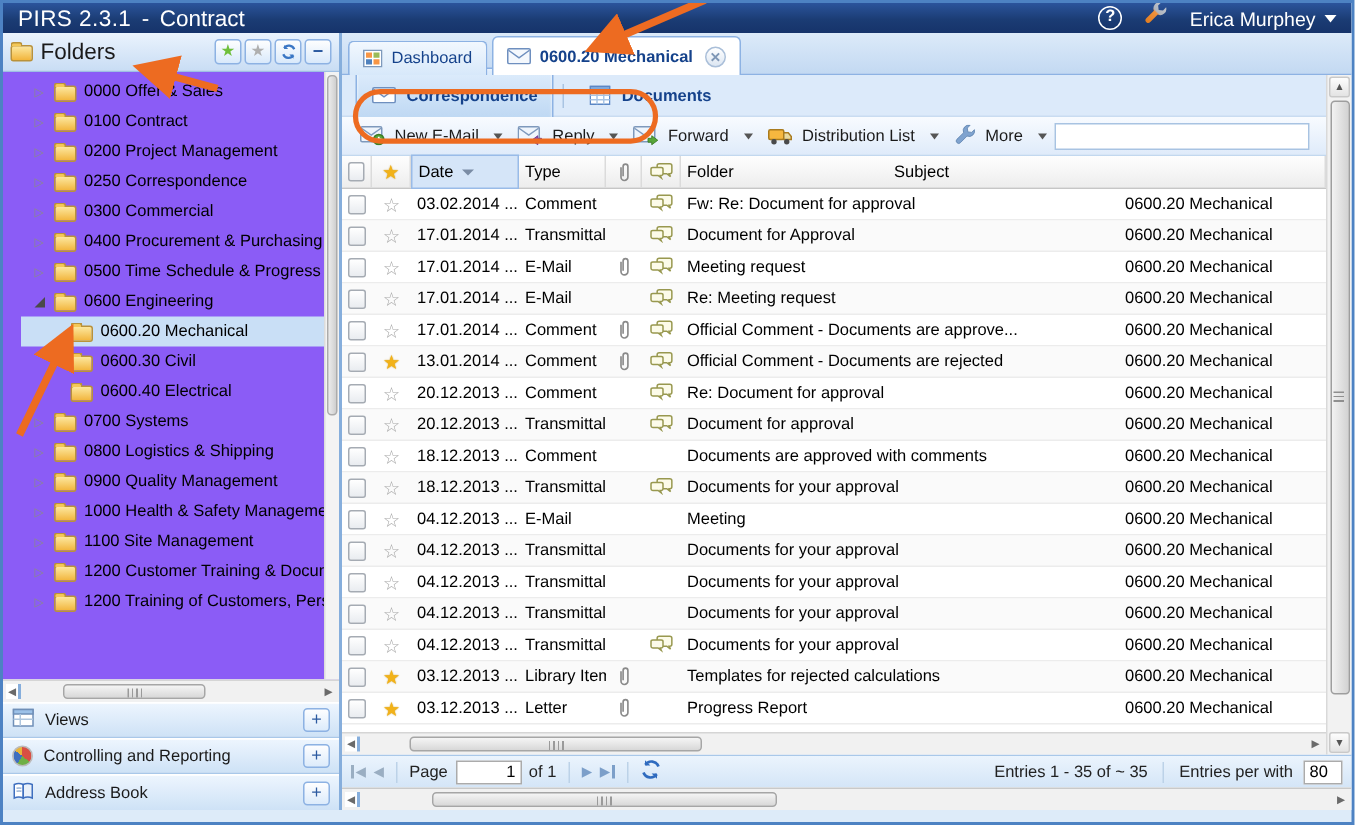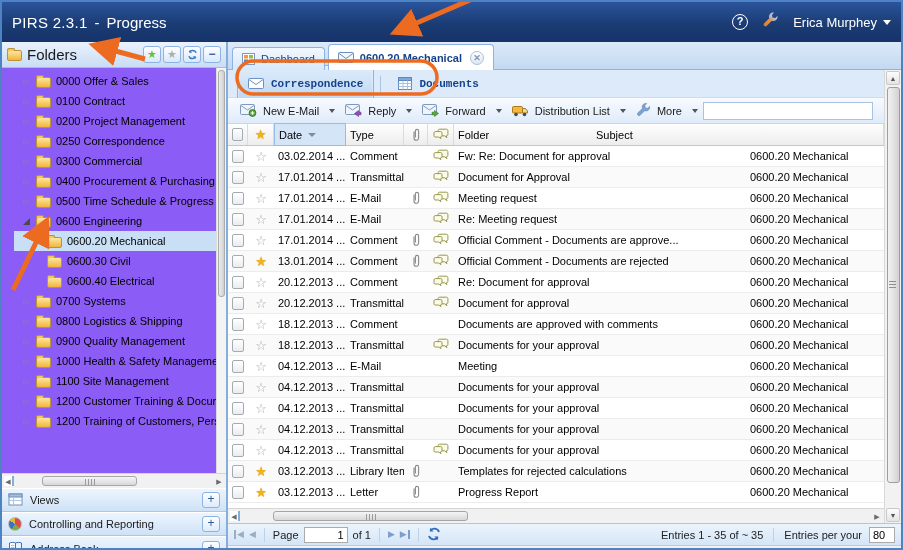--- a/index.html
+++ b/index.html
@@ -1,20 +1,20 @@
 <!DOCTYPE html>
 <html><head>
 <meta charset="utf-8">
 <style>
   html,body{margin:0;padding:0;background:#aac4de;font-family:"Liberation Sans",sans-serif;}
   *{box-sizing:border-box;}
   .window{position:relative;width:903px;height:550px;border:2px solid #4D82C3;background:#DDEBF9;overflow:hidden;}
 
   
-  .titlebar{height:40px;background:linear-gradient(#2B549C 0%,#1B3C74 55%,#16336A 100%);color:#fff;display:flex;align-items:center;padding:0 10px;}
+  .titlebar{height:20px;background:linear-gradient(#2B549C 0%,#1B3C74 55%,#16336A 100%);color:#fff;display:flex;align-items:center;padding:0 10px;}
   .titlebar .t-app{font-size:15px;letter-spacing:.3px;}
   .titlebar .t-dash{font-size:15px;margin:0 7px;}
   .titlebar .t-proj{font-size:15px;}
   .titlebar-right{margin-left:auto;display:flex;align-items:center;gap:14px;}
   .help-icon{width:16px;height:16px;border:1.6px solid #fff;border-radius:50%;font-size:11px;line-height:13px;text-align:center;font-weight:bold;color:#fff;}
   .user-menu{display:flex;align-items:center;gap:6px;font-size:13px;color:#fff;}
   .caret-down-w{width:0;height:0;border-left:4px solid transparent;border-right:4px solid transparent;border-top:5px solid #fff;}
 
   .layout{display:flex;height:518px;}
 
@@ -60,21 +60,21 @@
   .main{flex:1;display:flex;flex-direction:column;min-width:0;background:#fff;}
   .tabstrip{height:28px;flex:none;background:linear-gradient(#DCEAF9,#C3D9F2);display:flex;align-items:flex-end;padding-left:4px;gap:3px;border-bottom:1px solid #8DB2E3;}
   .tab{height:23px;display:flex;align-items:center;gap:6px;padding:0 9px;font-size:11px;color:#15428B;border:1px solid #8DB2E3;border-bottom:none;border-radius:4px 4px 0 0;background:linear-gradient(#F2F8FE,#D7E8FA);position:relative;top:1px;}
   .tab.active{background:#fff;font-weight:bold;height:26px;}
   .tab-close{width:14px;height:14px;border-radius:50%;border:1px solid #AABFD9;background:linear-gradient(#FFFFFF,#DCE6F2);color:#7E96B5;font-size:9px;line-height:12px;text-align:center;margin-left:2px;}
 
   .content-row{flex:1;display:flex;min-height:0;}
   .content-left{flex:1;display:flex;flex-direction:column;min-width:0;}
 
   .subtab-bar{height:28px;flex:none;background:#DCEAFA;border-bottom:1px solid #C9DCF1;display:flex;align-items:center;padding-left:9px;}
-  .subtab{height:38px;display:flex;align-items:center;gap:7px;padding:0 10px;font-size:11px;font-weight:bold;color:#15428B;border-radius:3px;border:1px solid transparent;font-family:Liberation Mono, monospace;}
+  .subtab{height:38px;display:flex;align-items:center;gap:7px;padding:0 10px;font-size:11px;font-weight:bold;color:#15428B;border-radius:3px;border:1px solid transparent;}
   .subtab.active{border:1px solid #8DB2E3;background:linear-gradient(#DFEDFC 0%,#BBD6F2 100%);box-shadow:inset 0 0 2px #fff;}
   .subtab-sep{width:1px;height:16px;background:#A9C4E2;margin:0 6px;}
 
   .toolbar{height:26px;flex:none;background:linear-gradient(#F8FBFF,#DFEBFA);border-bottom:1px solid #C2D8EF;display:flex;align-items:center;padding:0 7px;font-size:11px;color:#1a1a1a;}
   .tbtn{display:flex;align-items:center;gap:6px;padding:2px 5px;border-radius:3px;white-space:nowrap;}
   .caret{width:0;height:0;border-left:3.5px solid transparent;border-right:3.5px solid transparent;border-top:4px solid #555;margin-left:4px;}
   .search-input{margin-left:auto;margin-right:4px;width:186px;height:18px;border:1px solid #A8C3E2;background:#fff;font-size:11px;padding:0 4px;font-family:"Liberation Sans",sans-serif;}
 
   .grid-header{height:22px;flex:none;display:flex;align-items:stretch;background:linear-gradient(#FEFEFE,#EDEDED);border-bottom:1px solid #C6C6C6;font-size:11px;color:#000;}
   .gh-cell{display:flex;align-items:center;padding:0 4px;border-right:1px solid #DBDBDB;}
@@ -125,21 +125,21 @@
   .annotations{position:absolute;inset:0;pointer-events:none;z-index:50;}
 </style>
 </head>
 <body>
 
 <div class="window">
 
   <div class="titlebar">
     <span class="t-app">PIRS 2.3.1</span>
     <span class="t-dash">-</span>
-    <span class="t-proj">Progress</span>
+    <span class="t-proj">Contract</span>
     <div class="titlebar-right">
       <span class="help-icon">?</span>
       <span>
         <svg width="17" height="17" viewBox="0 0 14 14">
           <defs>
               <linearGradient id="wrg" x1="1" y1="0" x2="0" y2="1">
             <stop offset="0" stop-color="#C9CDD4"></stop>
                 <stop offset=".45" stop-color="#AEB4BD"></stop>
             <stop offset=".5" stop-color="#F0923C"></stop>
                 <stop offset="1" stop-color="#E07B1E"></stop>
@@ -867,21 +867,21 @@
           <svg width="14" height="14" viewBox="0 0 14 14">
             <path d="M12 5A5 5 0 0 0 3.2 3.8" fill="none" stroke="#2F6BBF" stroke-width="1.8"></path>
             <path d="M3 0.8v3.6h3.6z" fill="#2F6BBF"></path>
             <path d="M2 9a5 5 0 0 0 8.8 1.2" fill="none" stroke="#2F6BBF" stroke-width="1.8"></path>
             <path d="M11 13.2V9.6H7.4z" fill="#2F6BBF"></path>
           </svg>
         </span>
         <div class="pg-right">
           <span>Entries 1 - 35 of ~ 35</span>
           <span class="pg-sep"></span>
-          <span>Entries per your</span>
+          <span>Entries per with</span>
           <input class="perpage-input" type="text" value="80" style="">
         </div>
       </div>
 
       <div class="hscroll bottom-hscroll">
         <span class="hs-arrow left">◀</span>
         <div class="hs-thumb" style="left:60px;width:230px;"></div>
         <span class="hs-arrow right">▶</span>
       </div>
 

